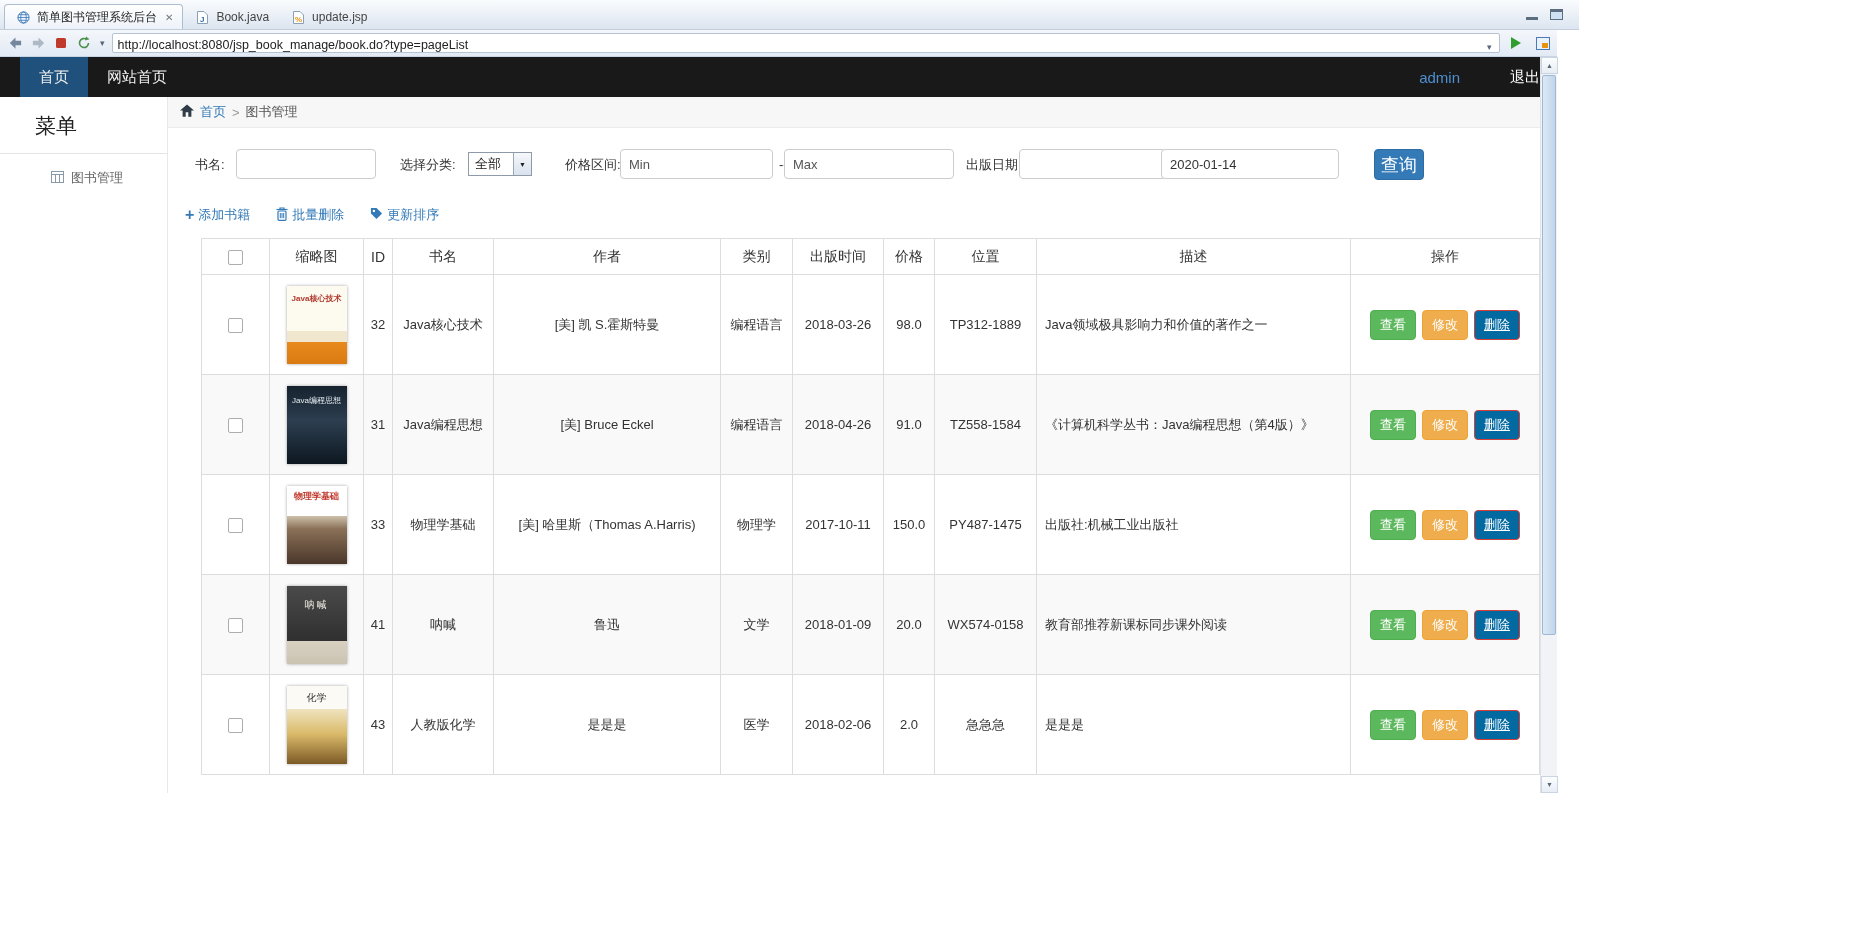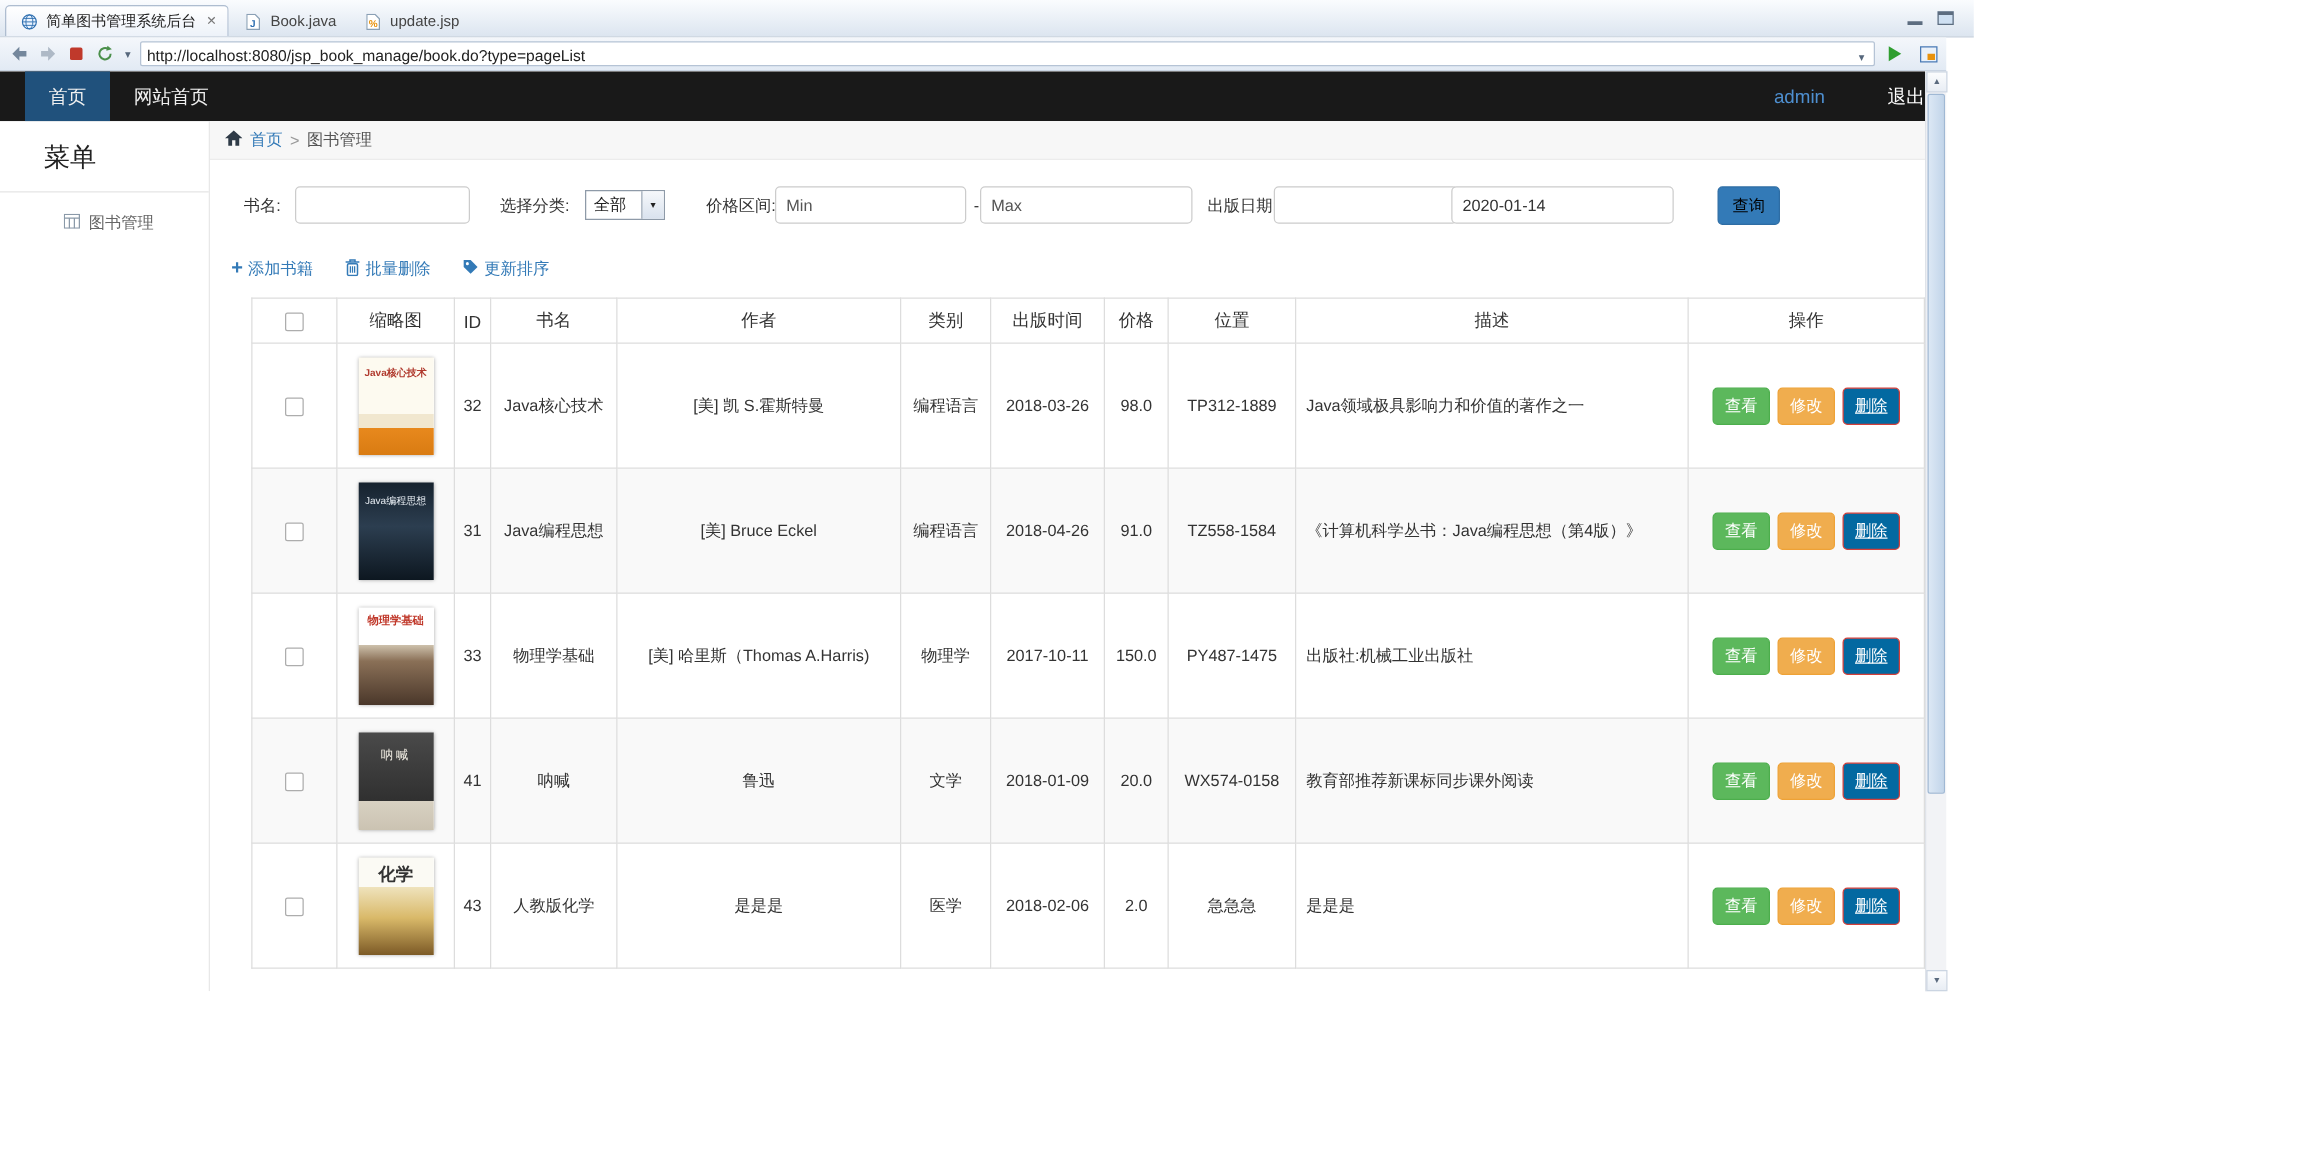--- a/index.html
+++ b/index.html
@@ -80,21 +80,21 @@
     padding:0 8px; font-size:13px; color:#333; font-family:inherit; outline:none; }
   .sr-input::placeholder { color:#555; opacity:1; }
   .sep-txt { position:absolute; line-height:31px; color:#333; }
   .sel-box { position:absolute; top:3px; height:24px; border:1px solid #8e9aa8; background:#fff;
     display:flex; align-items:center; font-size:13px; color:#222; }
   .sel-text { flex:1; padding-left:6px; }
   .sel-arrow { width:18px; height:100%; border-left:1px solid #9aa7b5;
     background:linear-gradient(#f6f8fb,#d9e2ee); display:flex; align-items:center;
     justify-content:center; font-size:7px; color:#222; }
   .search-btn { position:absolute; top:0; height:31px; background:#337ab7; border:1px solid #2e6da4;
-    border-radius:4px; color:#000000; font-size:13px; font-family:inherit; cursor:pointer; }
+    border-radius:4px; color:#ffffff; font-size:18px; font-family:inherit; cursor:pointer; }
 
   .toolbar-links { display:flex; align-items:center; gap:26px; margin:26px 0 0 17px;
     font-size:13px; height:18px; }
   .tool-link { display:flex; align-items:center; gap:4px; color:#337ab7; cursor:pointer; }
   .plus-glyph { font-size:16px; font-weight:bold; line-height:14px; }
 
   
   .book-table { margin:14px 0 0 33px; border-collapse:collapse; width:1338px; table-layout:fixed; }
   .book-table th, .book-table td { border:1px solid #ddd; }
   .book-table th { height:36px; font-weight:normal; font-size:14px; color:#333; text-align:center; }
@@ -110,21 +110,21 @@
   .cover span { font-size:8px; line-height:1.1; text-align:center; }
   .cover0 { background:linear-gradient(180deg,#fdfaf0 0%,#fdfaf0 58%,#f1e7cf 58%,#f1e7cf 72%,#e8891d 72%,#d97b12 100%); }
   .cover0 span { color:#b03a2e; margin-top:9px; font-weight:bold; }
   .cover1 { background:linear-gradient(180deg,#16222e 0%,#2c3e50 45%,#0d1720 100%); }
   .cover1 span { color:#e8eef4; margin-top:11px; }
   .cover2 { background:linear-gradient(180deg,#ffffff 0%,#ffffff 38%,#cfc3ae 38%,#8a7057 55%,#4a372a 100%); }
   .cover2 span { color:#c0392b; margin-top:6px; font-weight:bold; font-size:9px; }
   .cover3 { background:linear-gradient(180deg,#4a4a4a 0%,#303030 70%,#d8d1c2 70%,#cbc3b2 100%); }
   .cover3 span { color:#f0ece2; margin-top:13px; font-size:10px; letter-spacing:2px; }
   .cover4 { background:linear-gradient(180deg,#fbfaf4 0%,#fbfaf4 30%,#efe3bd 30%,#d9b969 62%,#7c5a26 100%); }
-  .cover4 span { color:#333; margin-top:6px; font-size:14px; font-weight:bold; }
+  .cover4 span { color:#333; margin-top:6px; font-size:10px; font-weight:normal; }
 
   .abtn { display:inline-block; padding:5px 9px; border-radius:4px; color:#fff;
     font-size:13px; margin:0 3px; border:1px solid transparent; cursor:pointer; white-space:nowrap; }
   .abtn.view { background:#5cb85c; border-color:#4cae4c; }
   .abtn.edit { background:#f0ad4e; border-color:#eea236; }
   .abtn.del  { background:#0369a1; border-color:#d43f3a;text-decoration:underline; }
 
   
   .pagination { display:flex; justify-content:center; margin-top:31px; }
   .page-btn { padding:7px 13px; font-size:13px; color:#337ab7; background:#fff;

